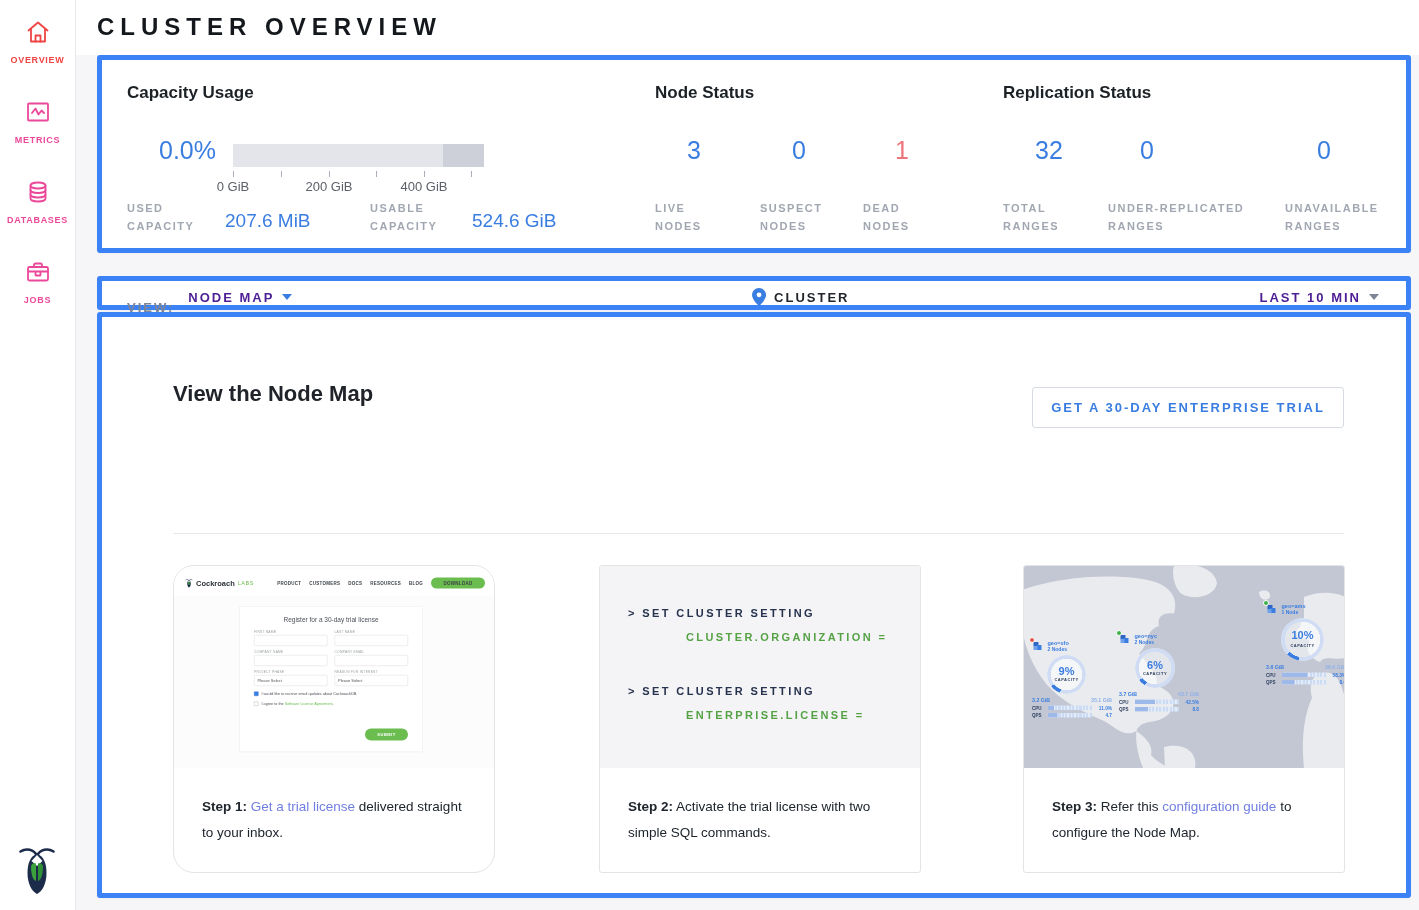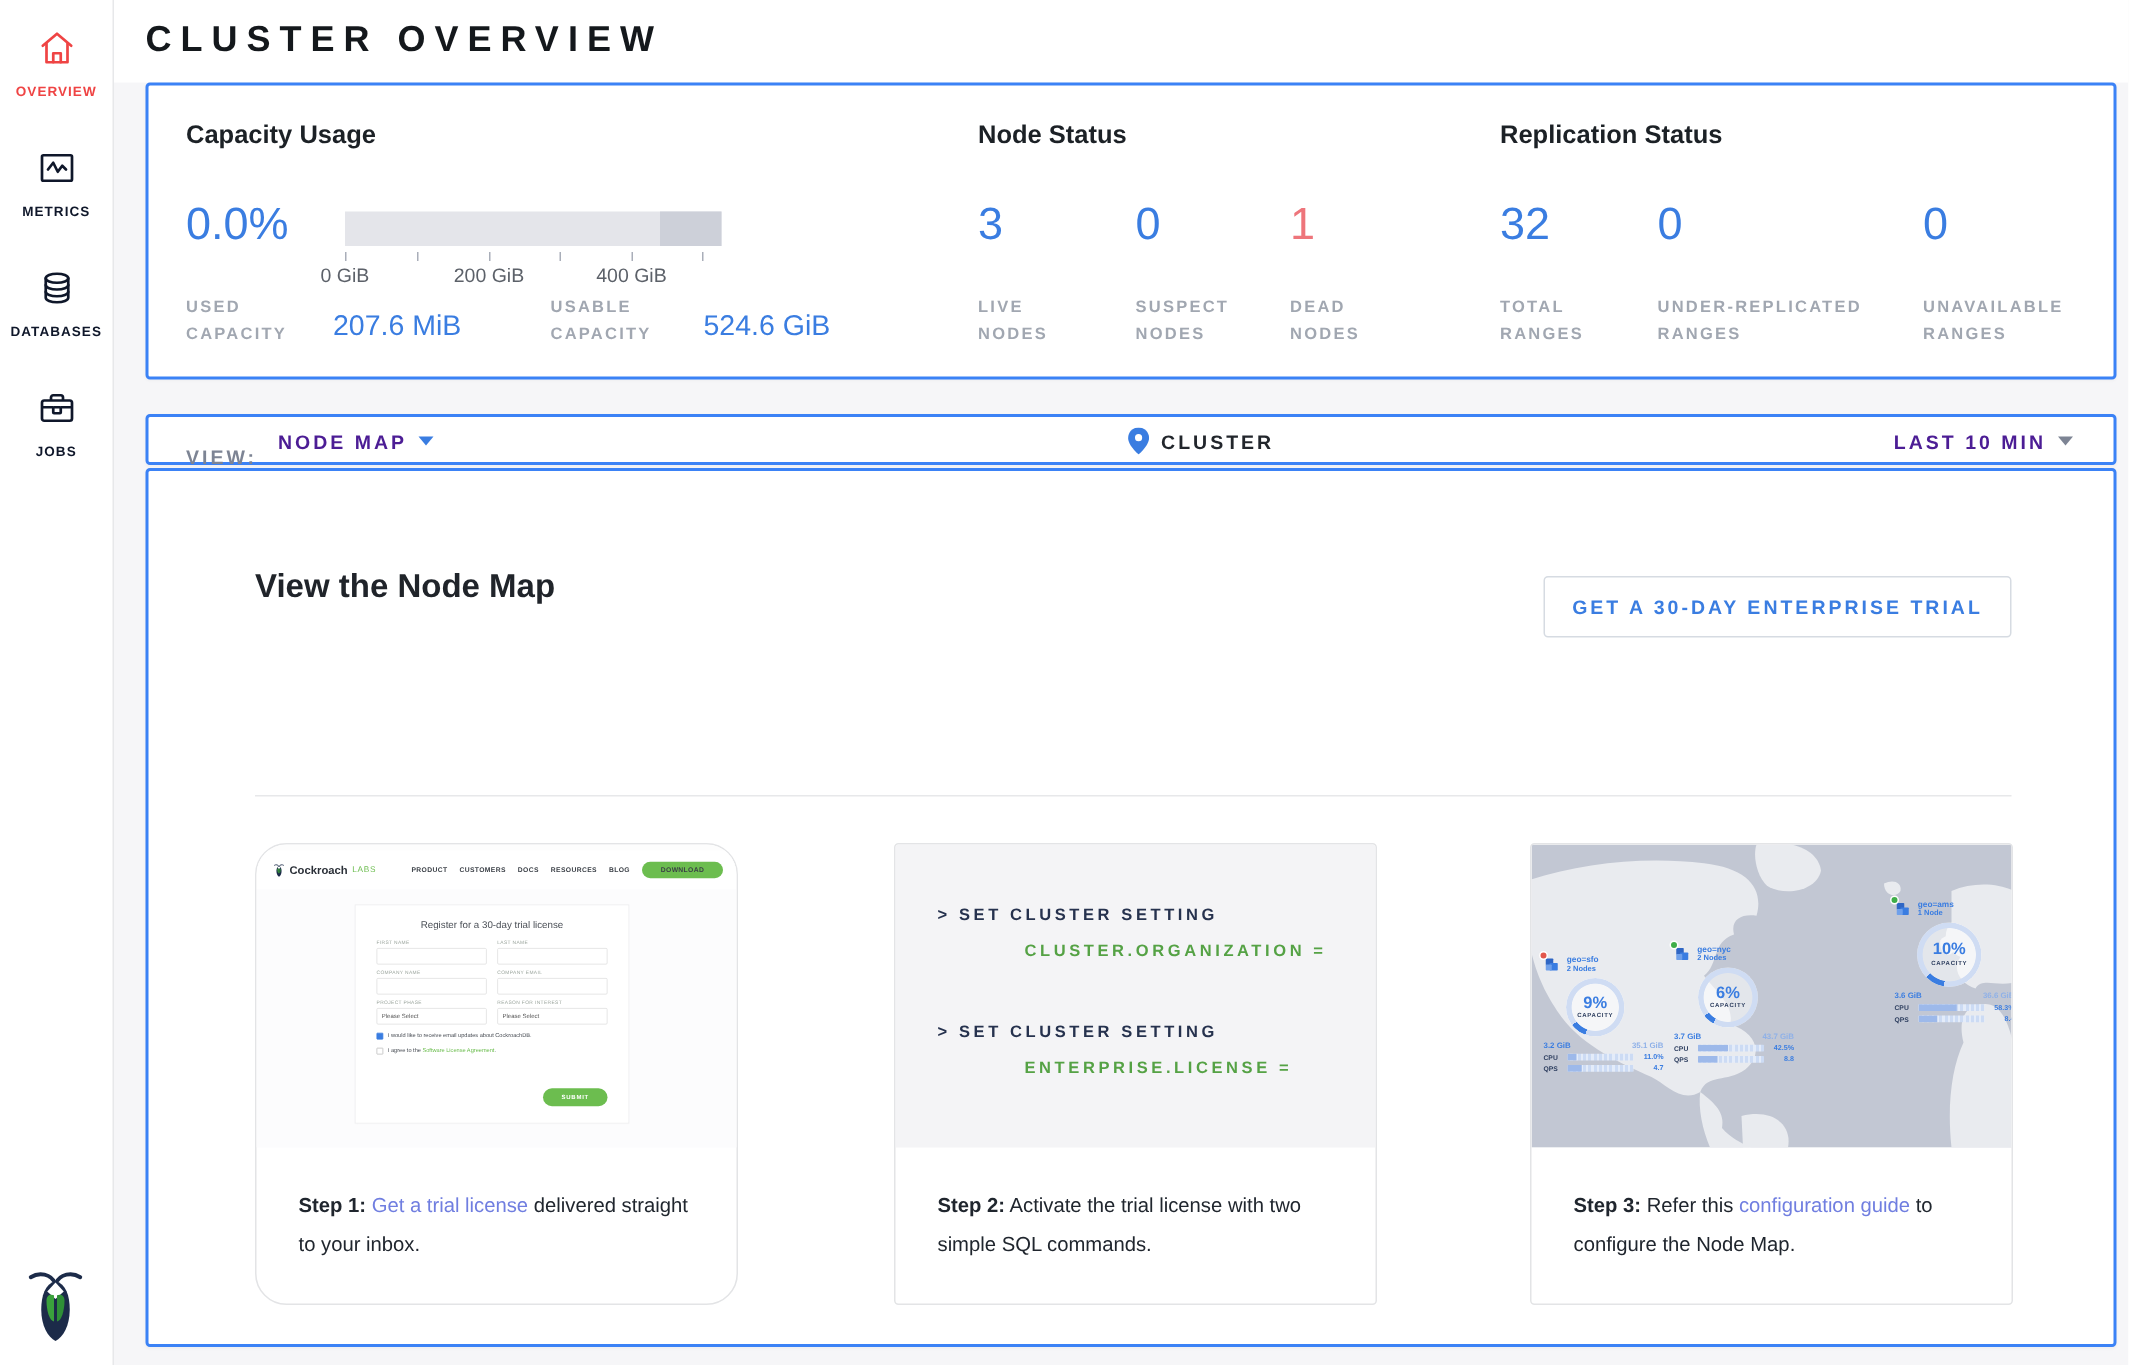--- a/index.html
+++ b/index.html
@@ -3,39 +3,39 @@
 <meta charset="utf-8">
 <style>
   * { box-sizing: border-box; margin: 0; padding: 0; }
   html,body { width:1419px; height:910px; overflow:hidden; }
   body { font-family:"Liberation Sans", sans-serif; background:#fff; position:relative; }
   .root { position:absolute; left:0; top:0; width:1419px; height:910px; background:#fff; }
 
   
   .sidebar { position:absolute; left:0; top:0; width:76px; height:910px; background:#fff;
              border-right:1px solid #e7e8ea; z-index:5; }
-  .side-item { position:absolute; left:0; width:75px; text-align:center; color:#0f172a; cursor:pointer; }
+  .side-item { position:absolute; left:0; width:75px; text-align:center; color:#ec4899; cursor:pointer; }
   .side-item .lbl { display:block; margin-top:5px; font-size:9px; font-weight:bold; letter-spacing:.7px; }
   .side-item svg { display:inline-block; }
   .side-item.active { color:#ef4444; }
   .side-logo { position:absolute; left:15px; top:843px; width:44px; height:52px; }
 
   
   .main-bg { position:absolute; left:76px; top:0; width:1343px; height:910px; background:#f6f6f8; }
   .header-bar { position:absolute; left:76px; top:0; width:1343px; height:55px; background:#fff; }
   .page-title { position:absolute; left:21px; top:13px; font-size:24px; font-weight:bold;
                 letter-spacing:6px; color:#14181c; }
 
-  .card { position:absolute; background:#fff; border:2px solid #3b82f6; border-radius:3px;
+  .card { position:absolute; background:#fff; border:5px solid #3b82f6; border-radius:3px;
           box-shadow:0 1px 2px rgba(0,0,0,.03); }
 
   
   .summary { left:97px; top:55px; width:1314px; height:198px; }
   .sec-title { position:absolute; font-size:17px; font-weight:bold; color:#1c2126; }
-  .big-num { position:absolute; font-size:30px; color:#3a7de1; }
+  .big-num { position:absolute; font-size:25px; color:#3a7de1;margin-left:32px; }
   .big-num.red { color:#ee757b; }
   .stat-lbl { position:absolute; font-size:11px; letter-spacing:1.5px; line-height:18px;
               color:#a1a7b1; font-weight:bold; }
   .stat-val { position:absolute; font-size:19px; color:#3a7de1; }
 
   .cap-bar { position:absolute; left:131px; top:84px; width:251px; height:23px; background:#e4e5ea; }
   .cap-bar .dark { position:absolute; right:0; top:0; width:41px; height:23px; background:#cdd0d9; }
   .tick { position:absolute; top:111px; width:1px; height:6px; background:#a9aeb9; }
   .tick-lbl { position:absolute; top:119px; width:70px; text-align:center; font-size:13px; color:#5c6169; }
 

